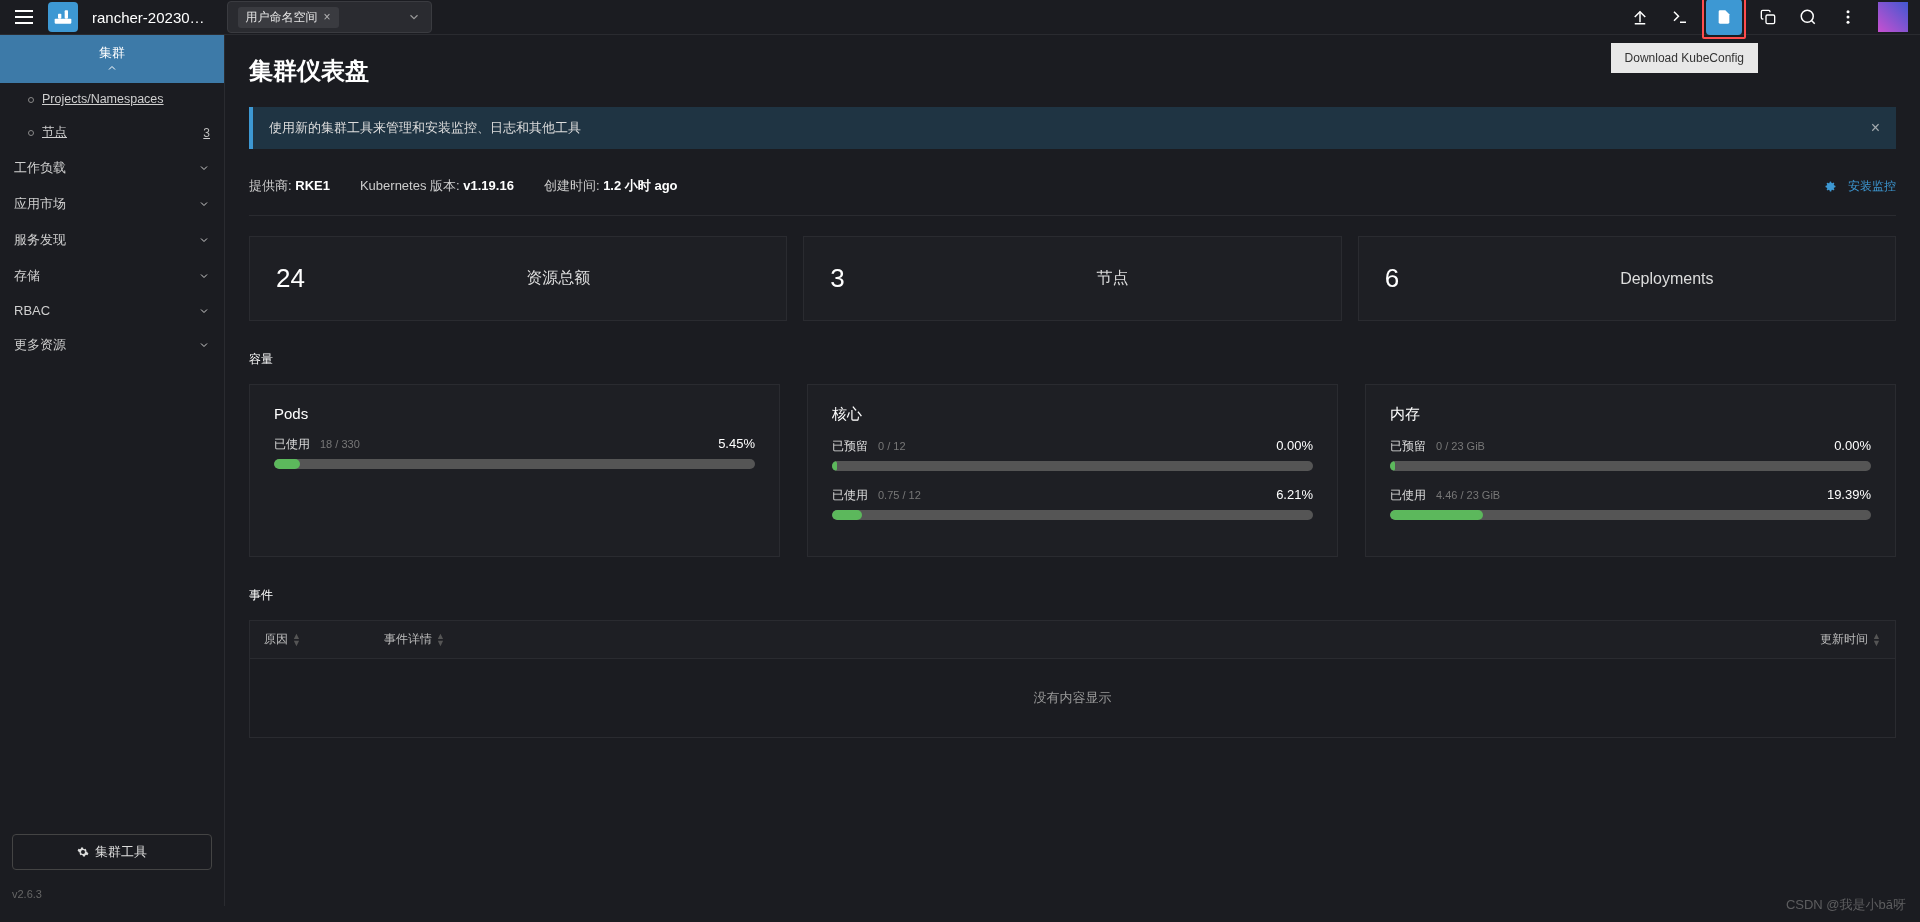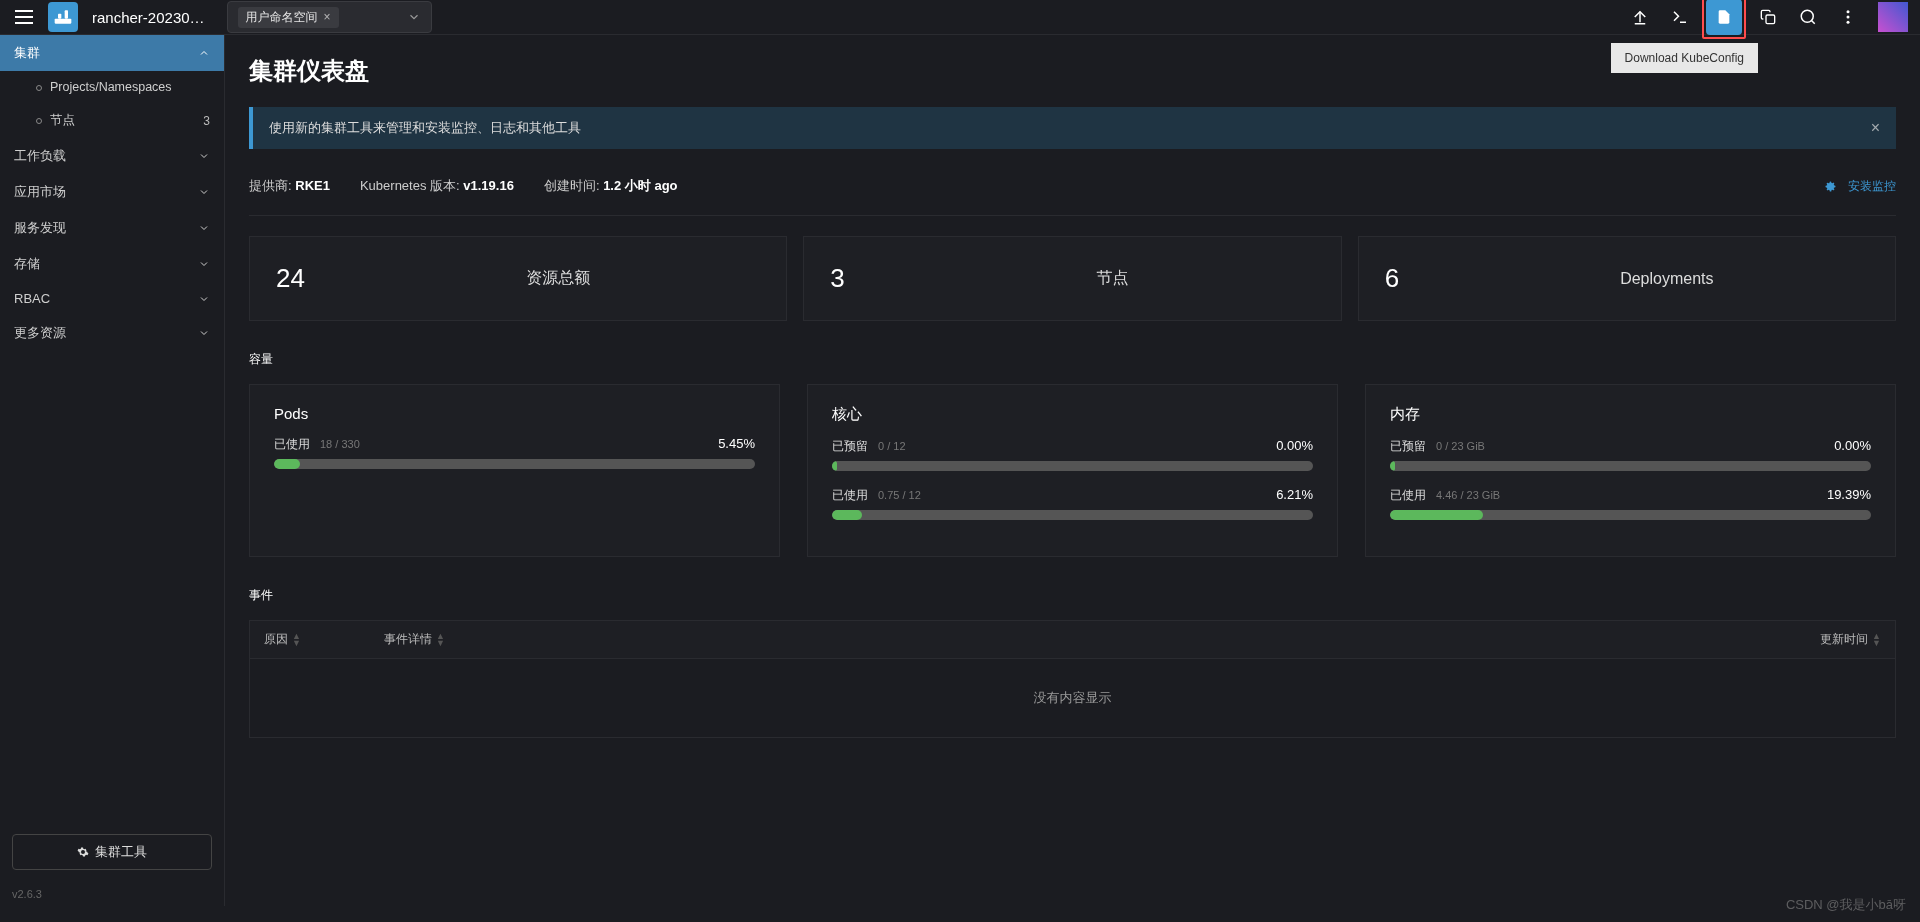--- a/index.html
+++ b/index.html
@@ -20,22 +20,22 @@
 .top-icon-btn.highlighted { background: #3d98d3; }
 .highlight-box { border: 2px solid #ff4d4d; padding: 2px; border-radius: 2px; }
 .tooltip-pop { position: absolute; top: 48px; right: 150px; background: #e8e8e8; color: #333; font-size: 12px; padding: 8px 14px; border-radius: 0; white-space: nowrap; }
 .avatar { width: 30px; height: 30px; background: linear-gradient(45deg, #c850d0, #4158d0); margin-left: 8px; }
 
 
 .layout { display: flex; height: calc(100% - 51px); }
 .sidebar { width: 225px; background: #1b1c21; border-right: 1px solid #2a2b30; display: flex; flex-direction: column; }
 .side-scroll { flex: 1; overflow-y: auto; }
 .side-item { display: flex; align-items: center; justify-content: space-between; padding: 9px 14px; font-size: 13px; color: #cfcfcf; cursor: pointer; }
-.side-item.active { background: #3d7aa8; color: #fff; }
-.side-item.sub { padding-left: 36px; font-size: 12.5px; }
+.side-item.active { background: #3d7aa8; color: #fff; flex-direction: column; }
+.side-item.sub { padding-left: 28px; font-size: 12.5px; text-decoration: underline; }
 .side-bullet { display: inline-block; width: 6px; height: 6px; border: 1px solid #888; border-radius: 50%; margin-right: 8px; }
 .side-count { font-size: 12px; color: #bbb; }
 .side-footer { padding: 12px; }
 .cluster-tools-btn { width: 100%; background: transparent; border: 1px solid #444; color: #ddd; padding: 8px; border-radius: 4px; font-size: 13px; cursor: pointer; display: flex; align-items: center; justify-content: center; gap: 6px; }
 .version-txt { color: #666; font-size: 11px; padding: 6px 12px; }
 
 
 .main { flex: 1; padding: 20px 24px; overflow-y: auto; }
 .page-title { font-size: 24px; color: #fff; margin-bottom: 20px; }
 .banner { background: #1f3443; border-left: 4px solid #3d98d3; padding: 12px 16px; display: flex; justify-content: space-between; align-items: center; font-size: 13px; color: #ddd; margin-bottom: 20px; }

